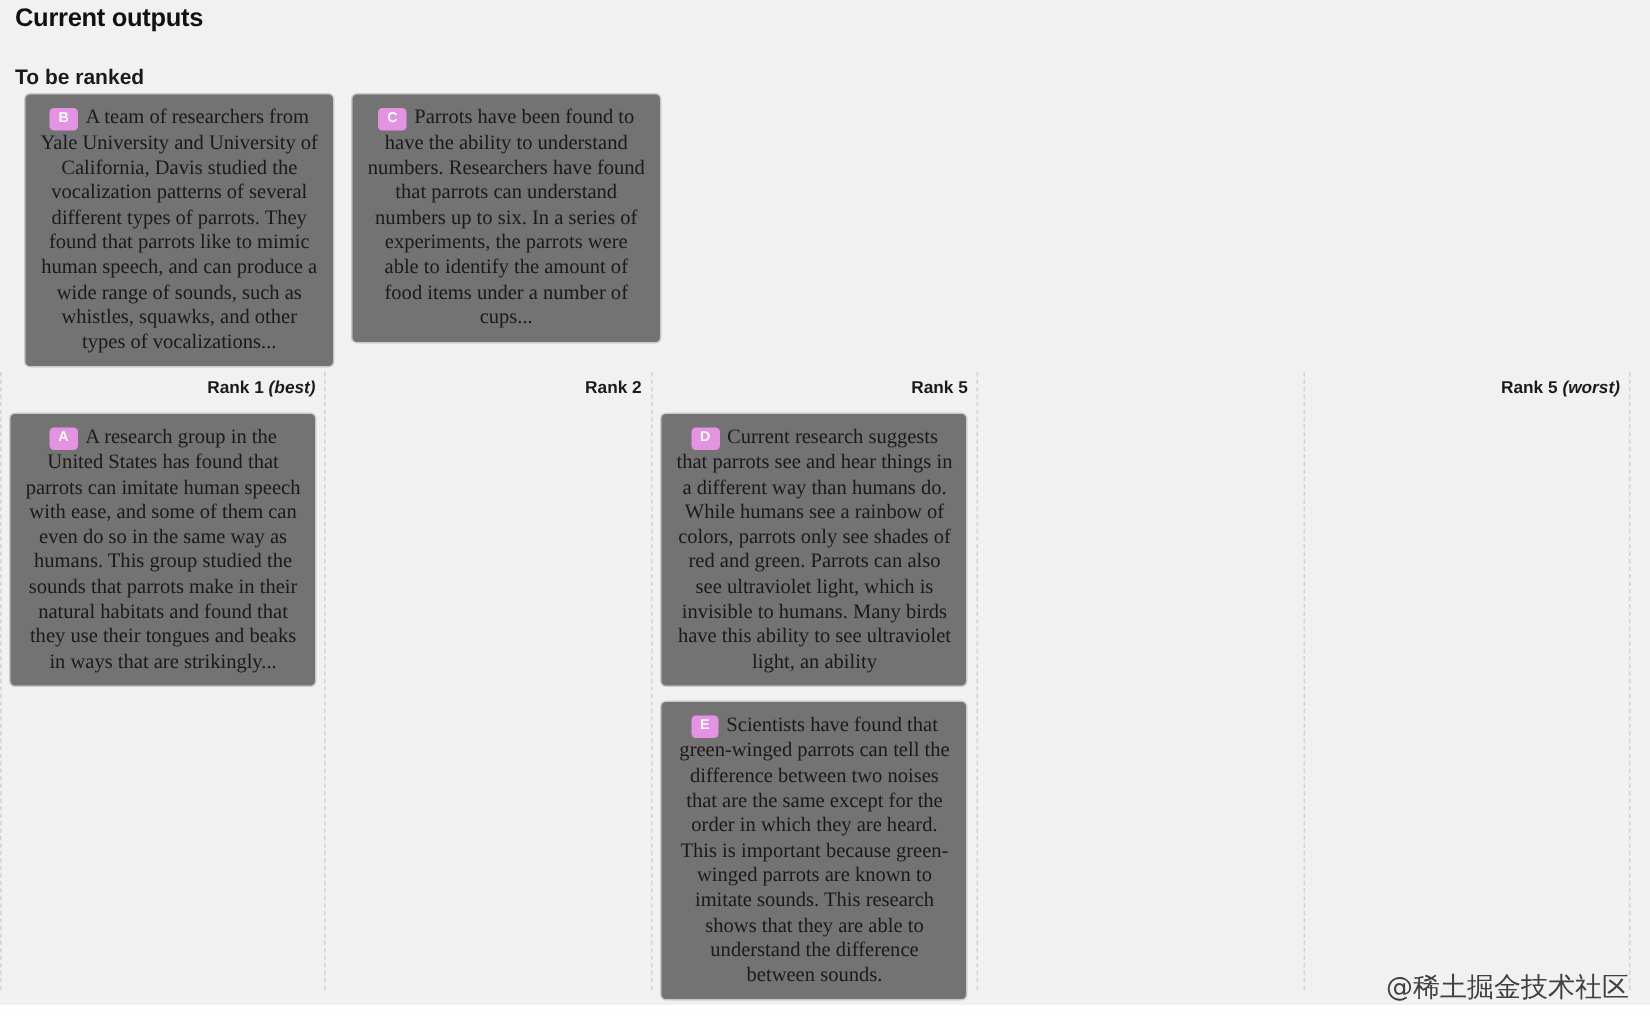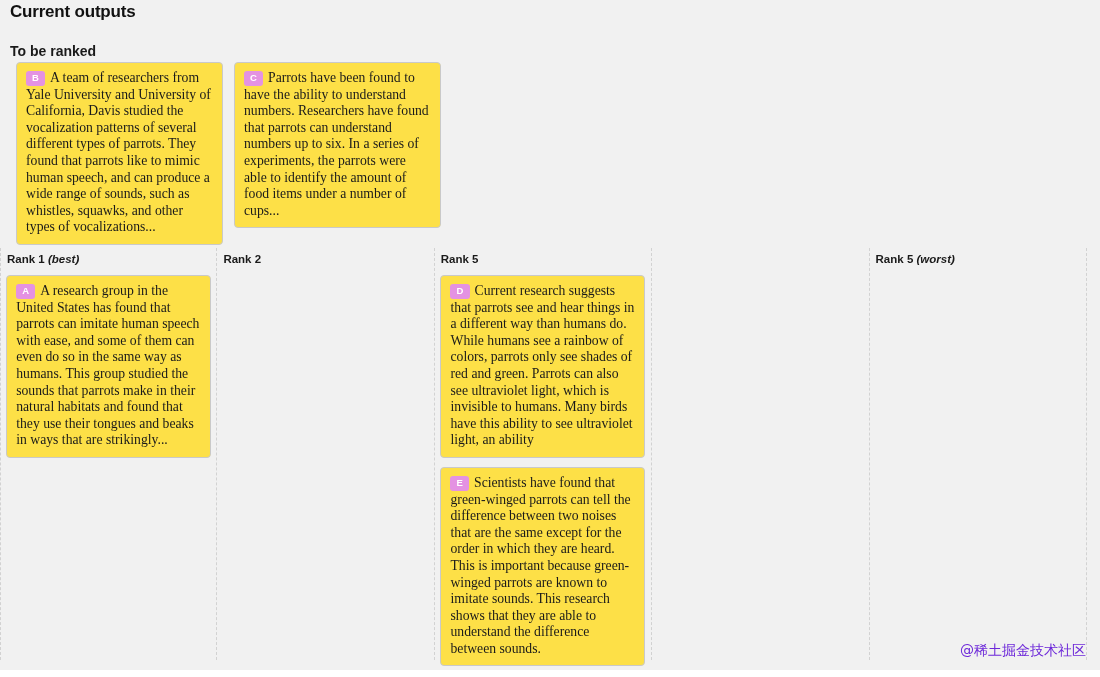--- a/index.html
+++ b/index.html
@@ -65,21 +65,21 @@
     position: relative;
     width: 217.4px;
     box-sizing: border-box;
     border-right: 1px dashed #d2d2d2;
     padding: 0 6px;
   }
   .rank-col.first {
     border-left: 1px dashed #d2d2d2;
   }
   .rank-head {
-    text-align: left;
+    text-align: right;
     font-size: 11.5px;
     font-weight: bold;
     color: #1a1a1a;
     padding-top: 4px;
     height: 18px;
     line-height: 14px;
     white-space: nowrap;
   }
   .rank-head em {
     font-style: italic;
@@ -88,31 +88,31 @@
   .rank-slot {
     padding-top: 5px;
     display: flex;
     flex-direction: column;
     gap: 9px;
     align-items: center;
   }
 
   
   .card {
-    background: #fde047;
+    background: #737373;
     border: 1px solid #c9c9c9;
     border-radius: 4px;
     box-sizing: border-box;
     padding: 7px 9px 8px 9px;
     width: 205px;
     font-family: "Liberation Serif", serif;
     font-size: 13.7px;
     line-height: 16.6px;
     color: #1a1a1a;
-    text-align: left;
+    text-align: center;
     cursor: move;
   }
   .card.wide {
     width: 207px;
   }
   .badge {
     display: inline-block;
     background: #e492e2;
     color: #ffffff;
     font-family: "Liberation Sans", sans-serif;
@@ -123,23 +123,23 @@
     border-radius: 3px;
     vertical-align: 1px;
     margin-right: 5px;
     letter-spacing: 0.2px;
   }
 
   
   .watermark {
     position: absolute;
     right: 14px;
-    bottom: 10px;
-    font-size: 14px;
-    color: #6d28d9;
+    bottom: 0;
+    font-size: 18px;
+    color: #404040;
     font-family: "DejaVu Sans", sans-serif;
     white-space: nowrap;
     user-select: none;
   }
   .bottom-strip {
     position: absolute;
     left: 0;
     top: 670px;
     width: 1100px;
     height: 7px;

